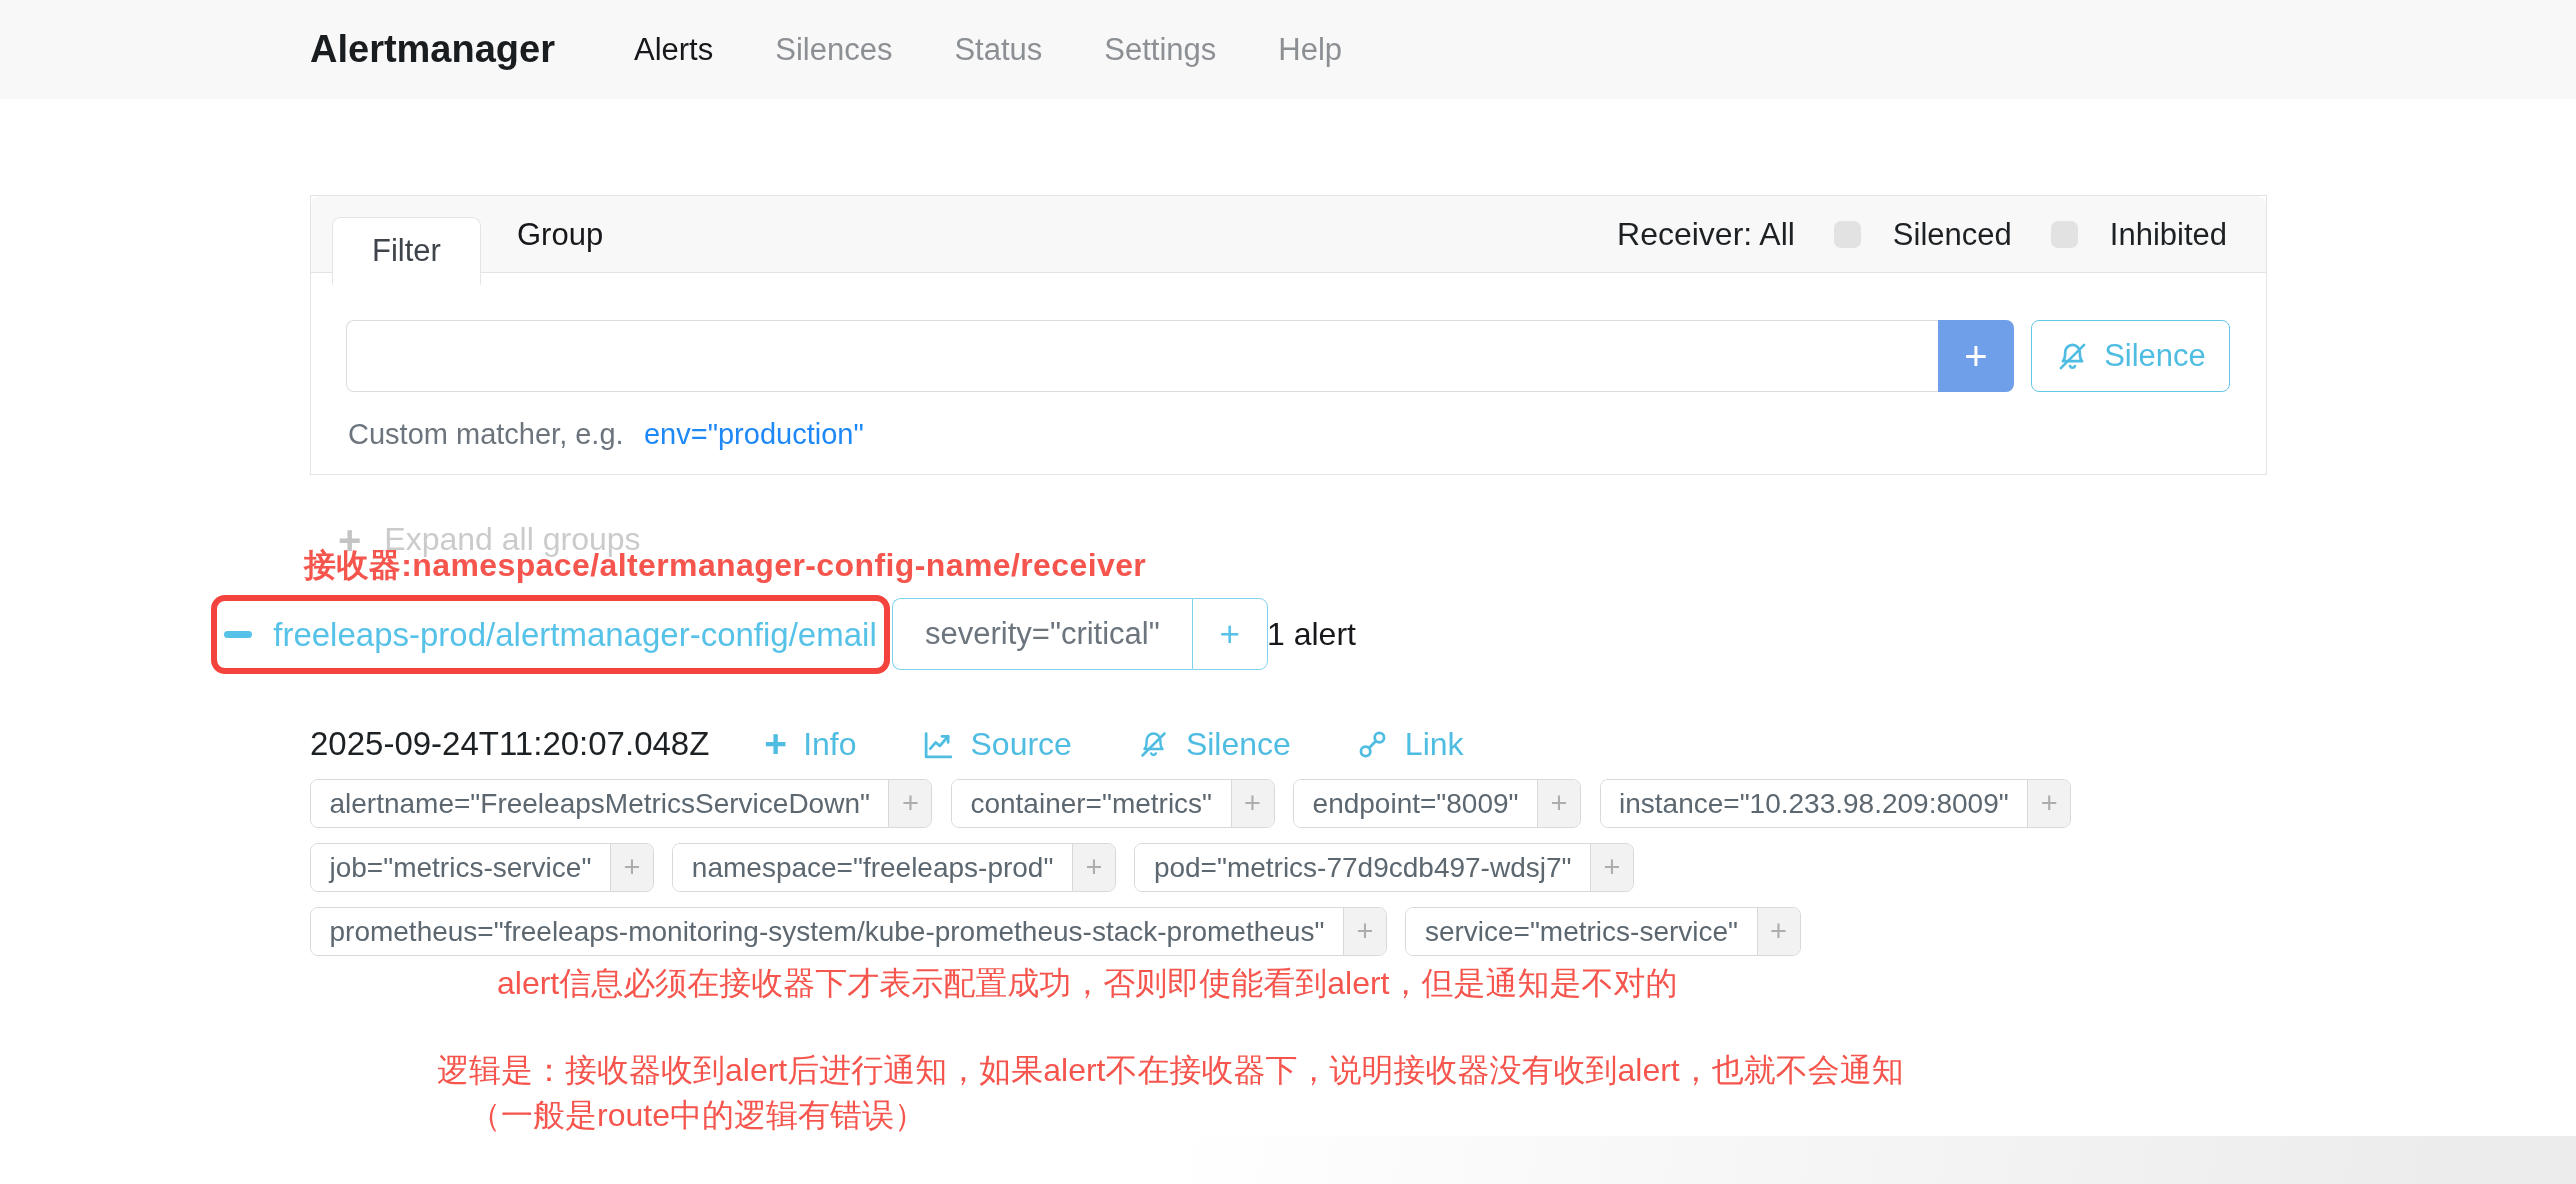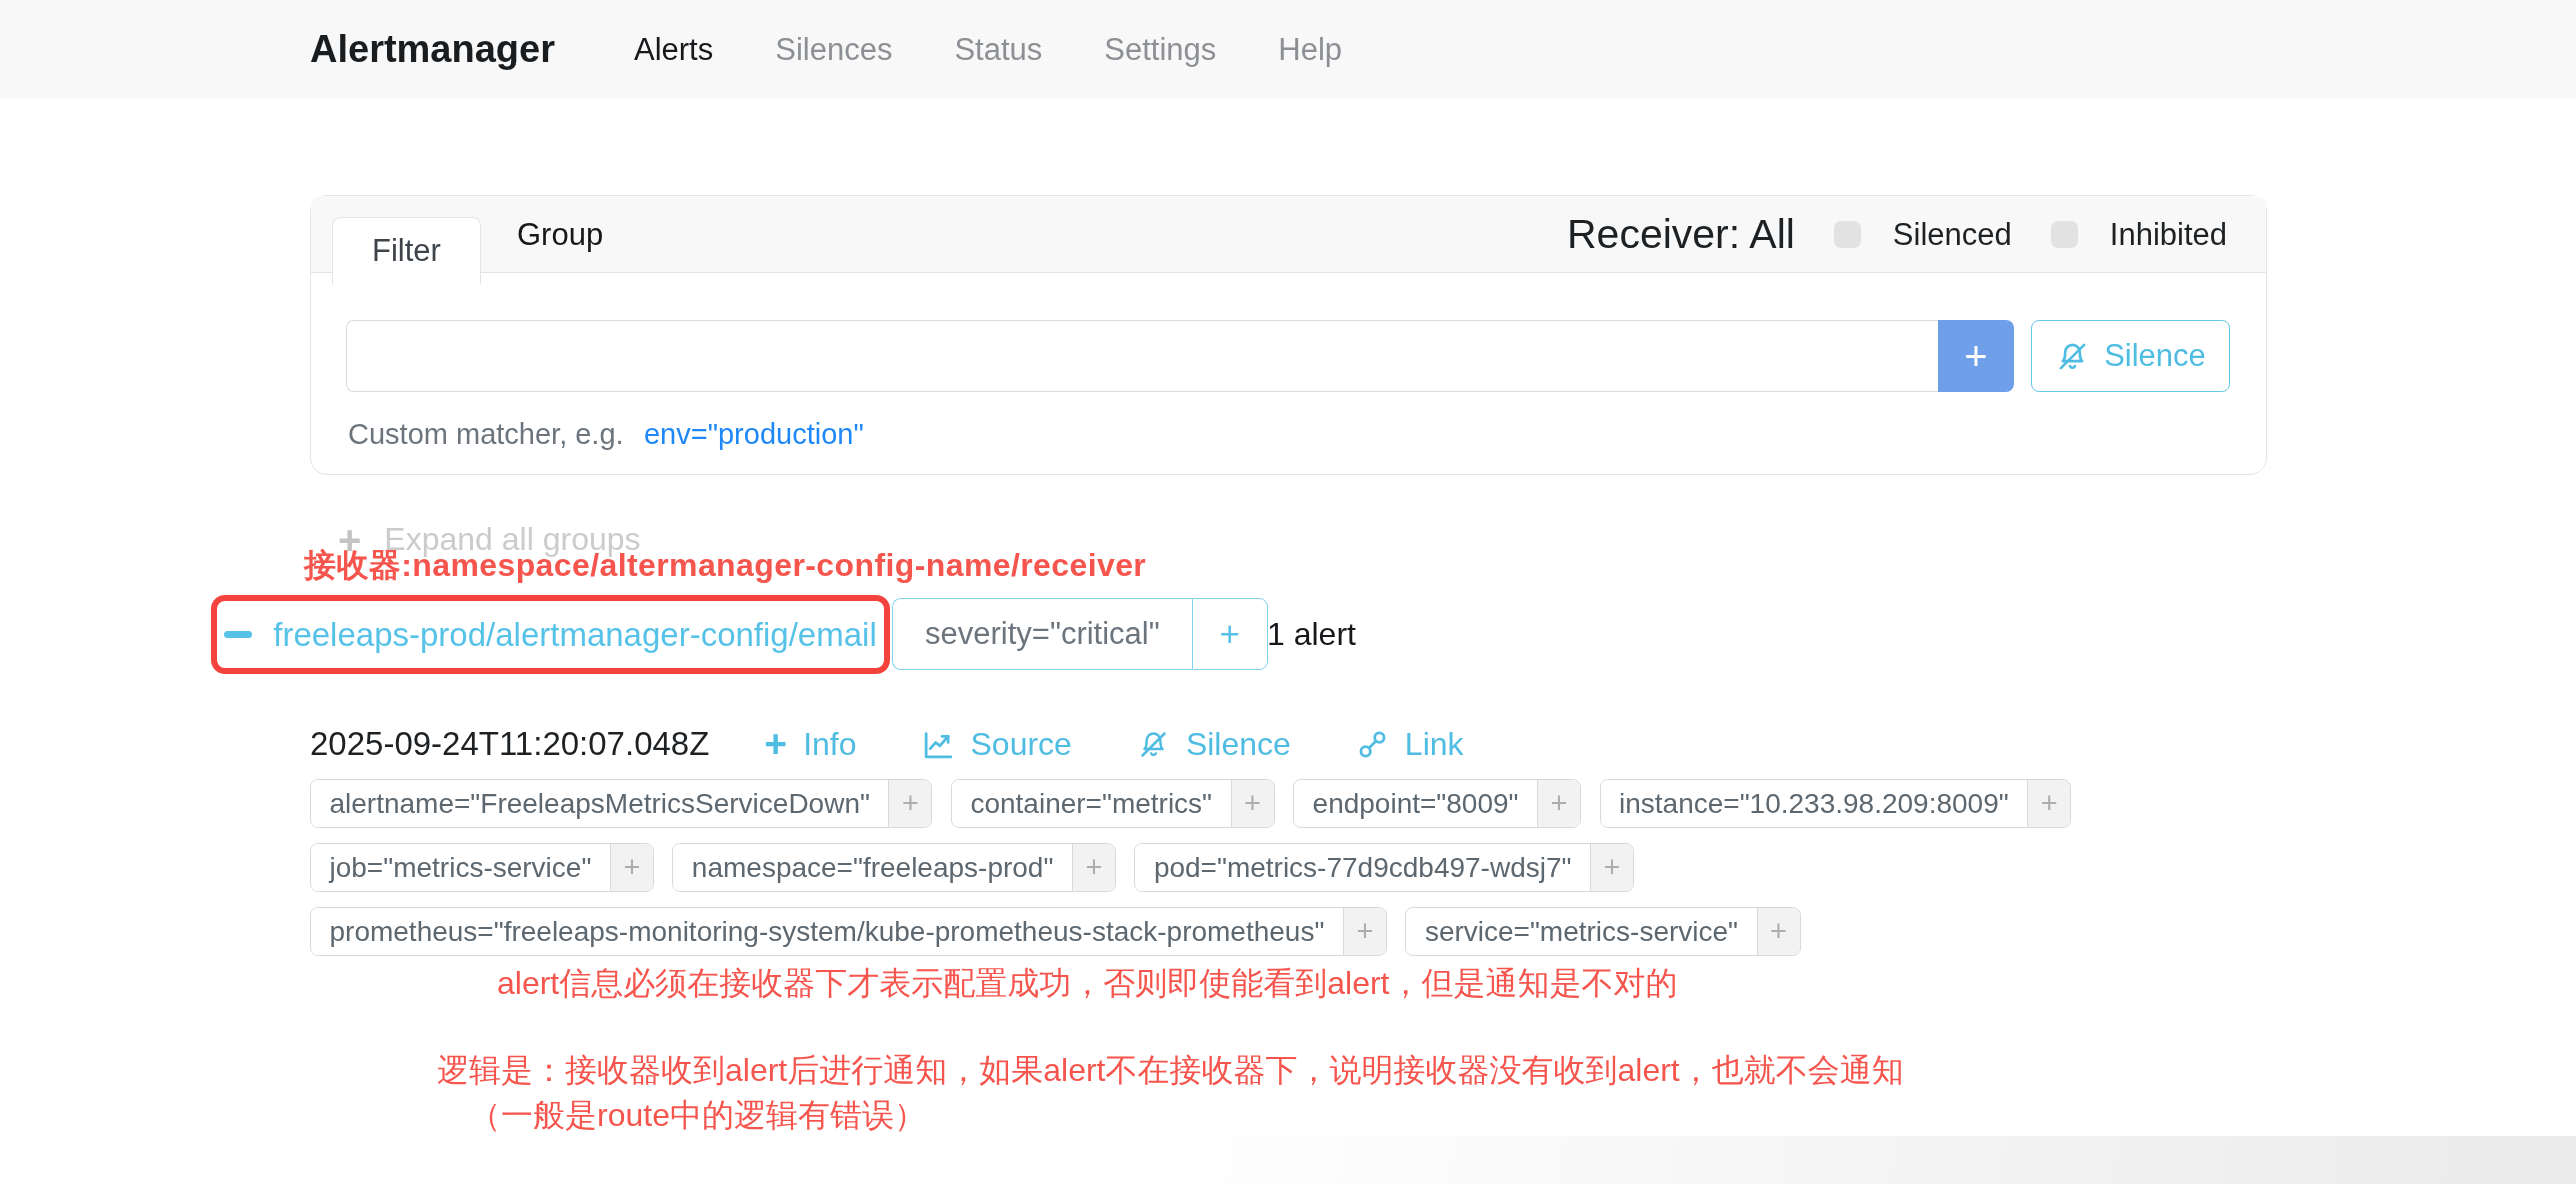--- a/index.html
+++ b/index.html
@@ -32,21 +32,21 @@
     font-size: 31px;
     padding: 11.4px 26px;
     border-radius: 8px;
     cursor: pointer;
     font-family: "Liberation Sans", sans-serif;
   }
 
   
   .card {
     position: absolute; left: 310px; top: 195px; width: 1957px; height: 280px;
-    border: 0.9px solid #e4e4e4; border-radius: 17px; background: #fff;
+    border: 0.9px solid #e4e4e4; border-radius: 0; background: #fff;
   }
   .card-header {
     position: relative; height: 77px; background: #f8f8f8;
     border-bottom: 0.9px solid #e4e4e4; border-radius: 8.8px 8.8px 0 0;
   }
   .tab-filter {
     position: absolute; left: 21px; top: 21px; height: 68px; z-index: 2;
     background: #ffffff; border: 0.9px solid #e4e4e4; border-bottom: 0.9px solid #ffffff;
     border-radius: 8.8px 8.8px 0 0;
     padding: 0 39px; display: flex; align-items: center;
@@ -54,21 +54,21 @@
   }
   .tab-group {
     position: absolute; left: 171px; top: 0; height: 77px;
     padding: 0 35px; display: flex; align-items: center;
     font-size: 31px; color: #16181b; cursor: pointer;
   }
   .header-right {
     position: absolute; right: 39px; top: 0; height: 77px;
     display: flex; align-items: center; gap: 39px;
   }
-  .receiver-label { font-size: 41px; color: #1d2124; cursor: pointer; text-align: right; }
+  .receiver-label { font-size: 32px; color: #1d2124; cursor: pointer; text-align: right; }
   .check-pair { display: flex; align-items: center; gap: 32px; cursor: pointer; }
   .checkbox {
     width: 27px; height: 27px; background: #e2e2e2; border-radius: 7px;
   }
   .check-label { font-size: 31px; color: #1d2124; }
 
   
   .matcher-row { position: absolute; left: 35px; top: 124px; display: flex; }
   .matcher-input {
     width: 1592px; height: 72px;

